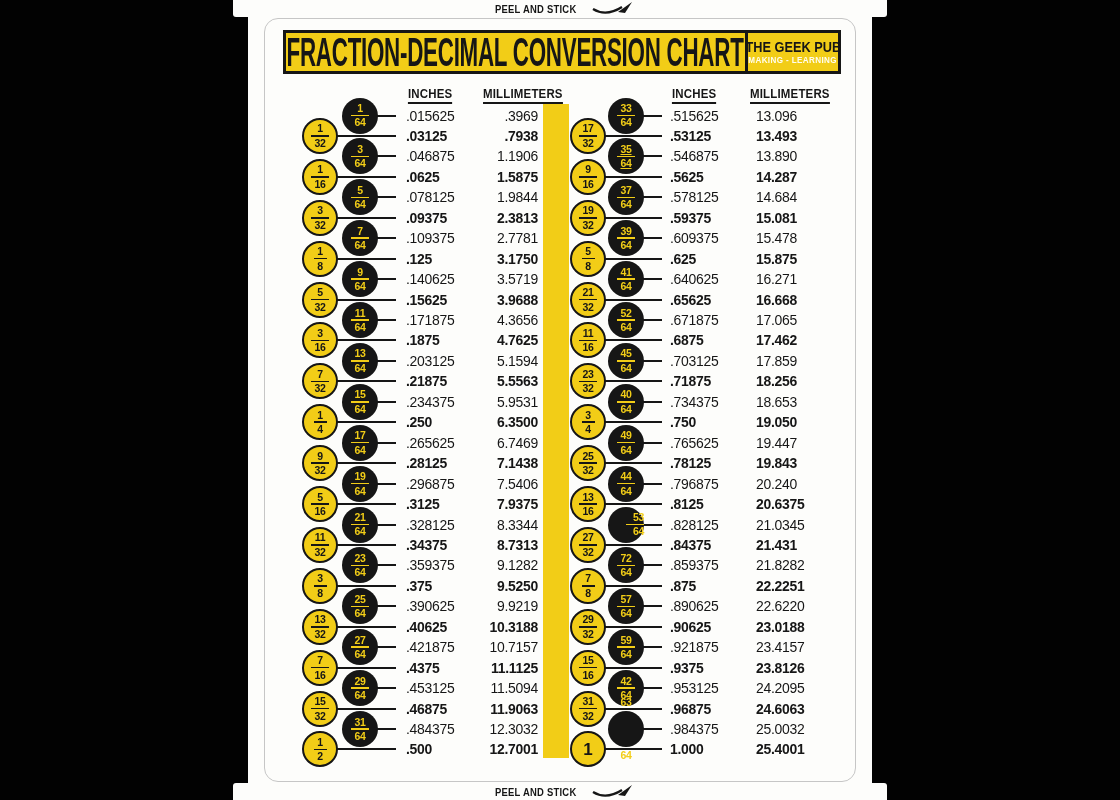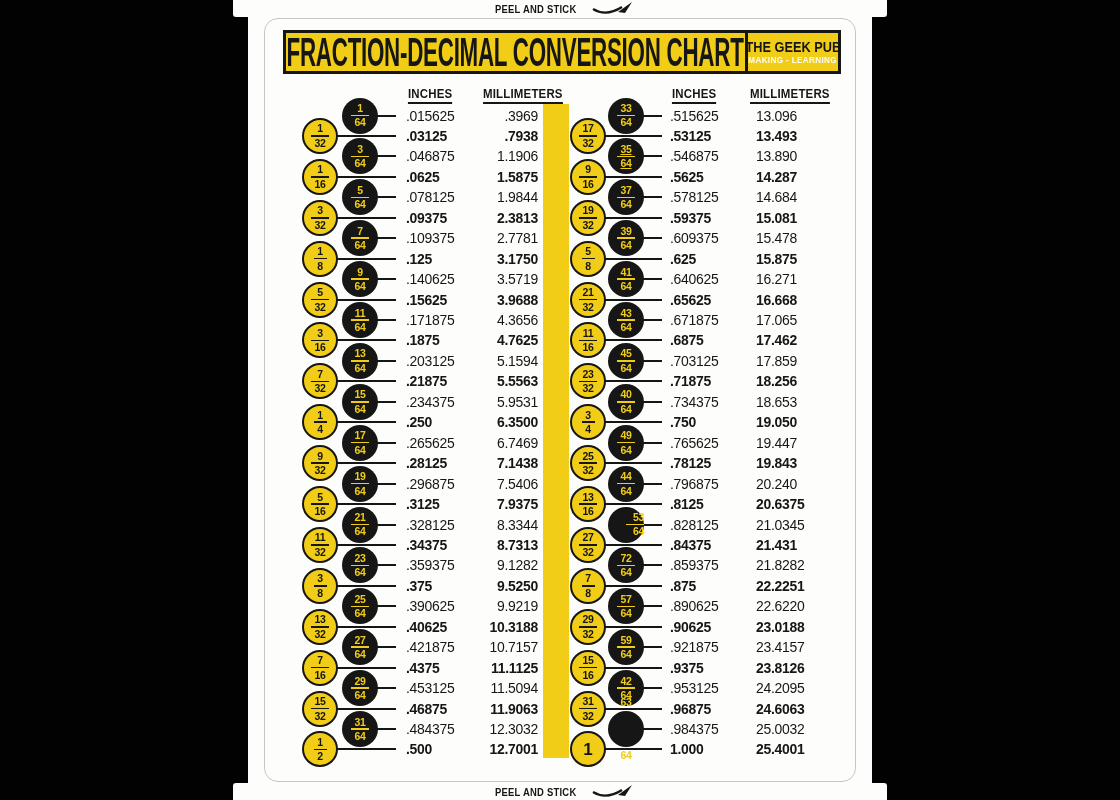--- a/index.html
+++ b/index.html
@@ -394,21 +394,21 @@
         <div class="connector" style="left: 340px; top: 298.55px; width: 74px;"></div>
         <div class="fcircle yellow" style="left: 322px; top: 281.55px;">
           <span class="num">21</span>
           <div class="fbar" style="width: 18px;"></div>
           <span class="den">32</span>
         </div>
         <div class="val inch bold" style="left: 422px; top: 289.55px;">.65625</div>
         <div class="val mm-left bold" style="left: 508px; top: 289.55px;">16.668</div>
         <div class="connector" style="left: 378px; top: 319px; width: 36px;"></div>
         <div class="fcircle dark" style="left: 360px; top: 302px;">
-          <span class="num">43</span>
+          <span class="num">52</span>
           <div class="fbar" style="width: 18px;"></div>
           <span class="den">64</span>
         </div>
         <div class="val inch" style="left: 422px; top: 310px;">.671875</div>
         <div class="val mm-left" style="left: 508px; top: 310px;">17.065</div>
         <div class="connector" style="left: 340px; top: 339.45px; width: 74px;"></div>
         <div class="fcircle yellow" style="left: 322px; top: 322.45px;">
           <span class="num">11</span>
           <div class="fbar" style="width: 18px;"></div>
           <span class="den">16</span>

